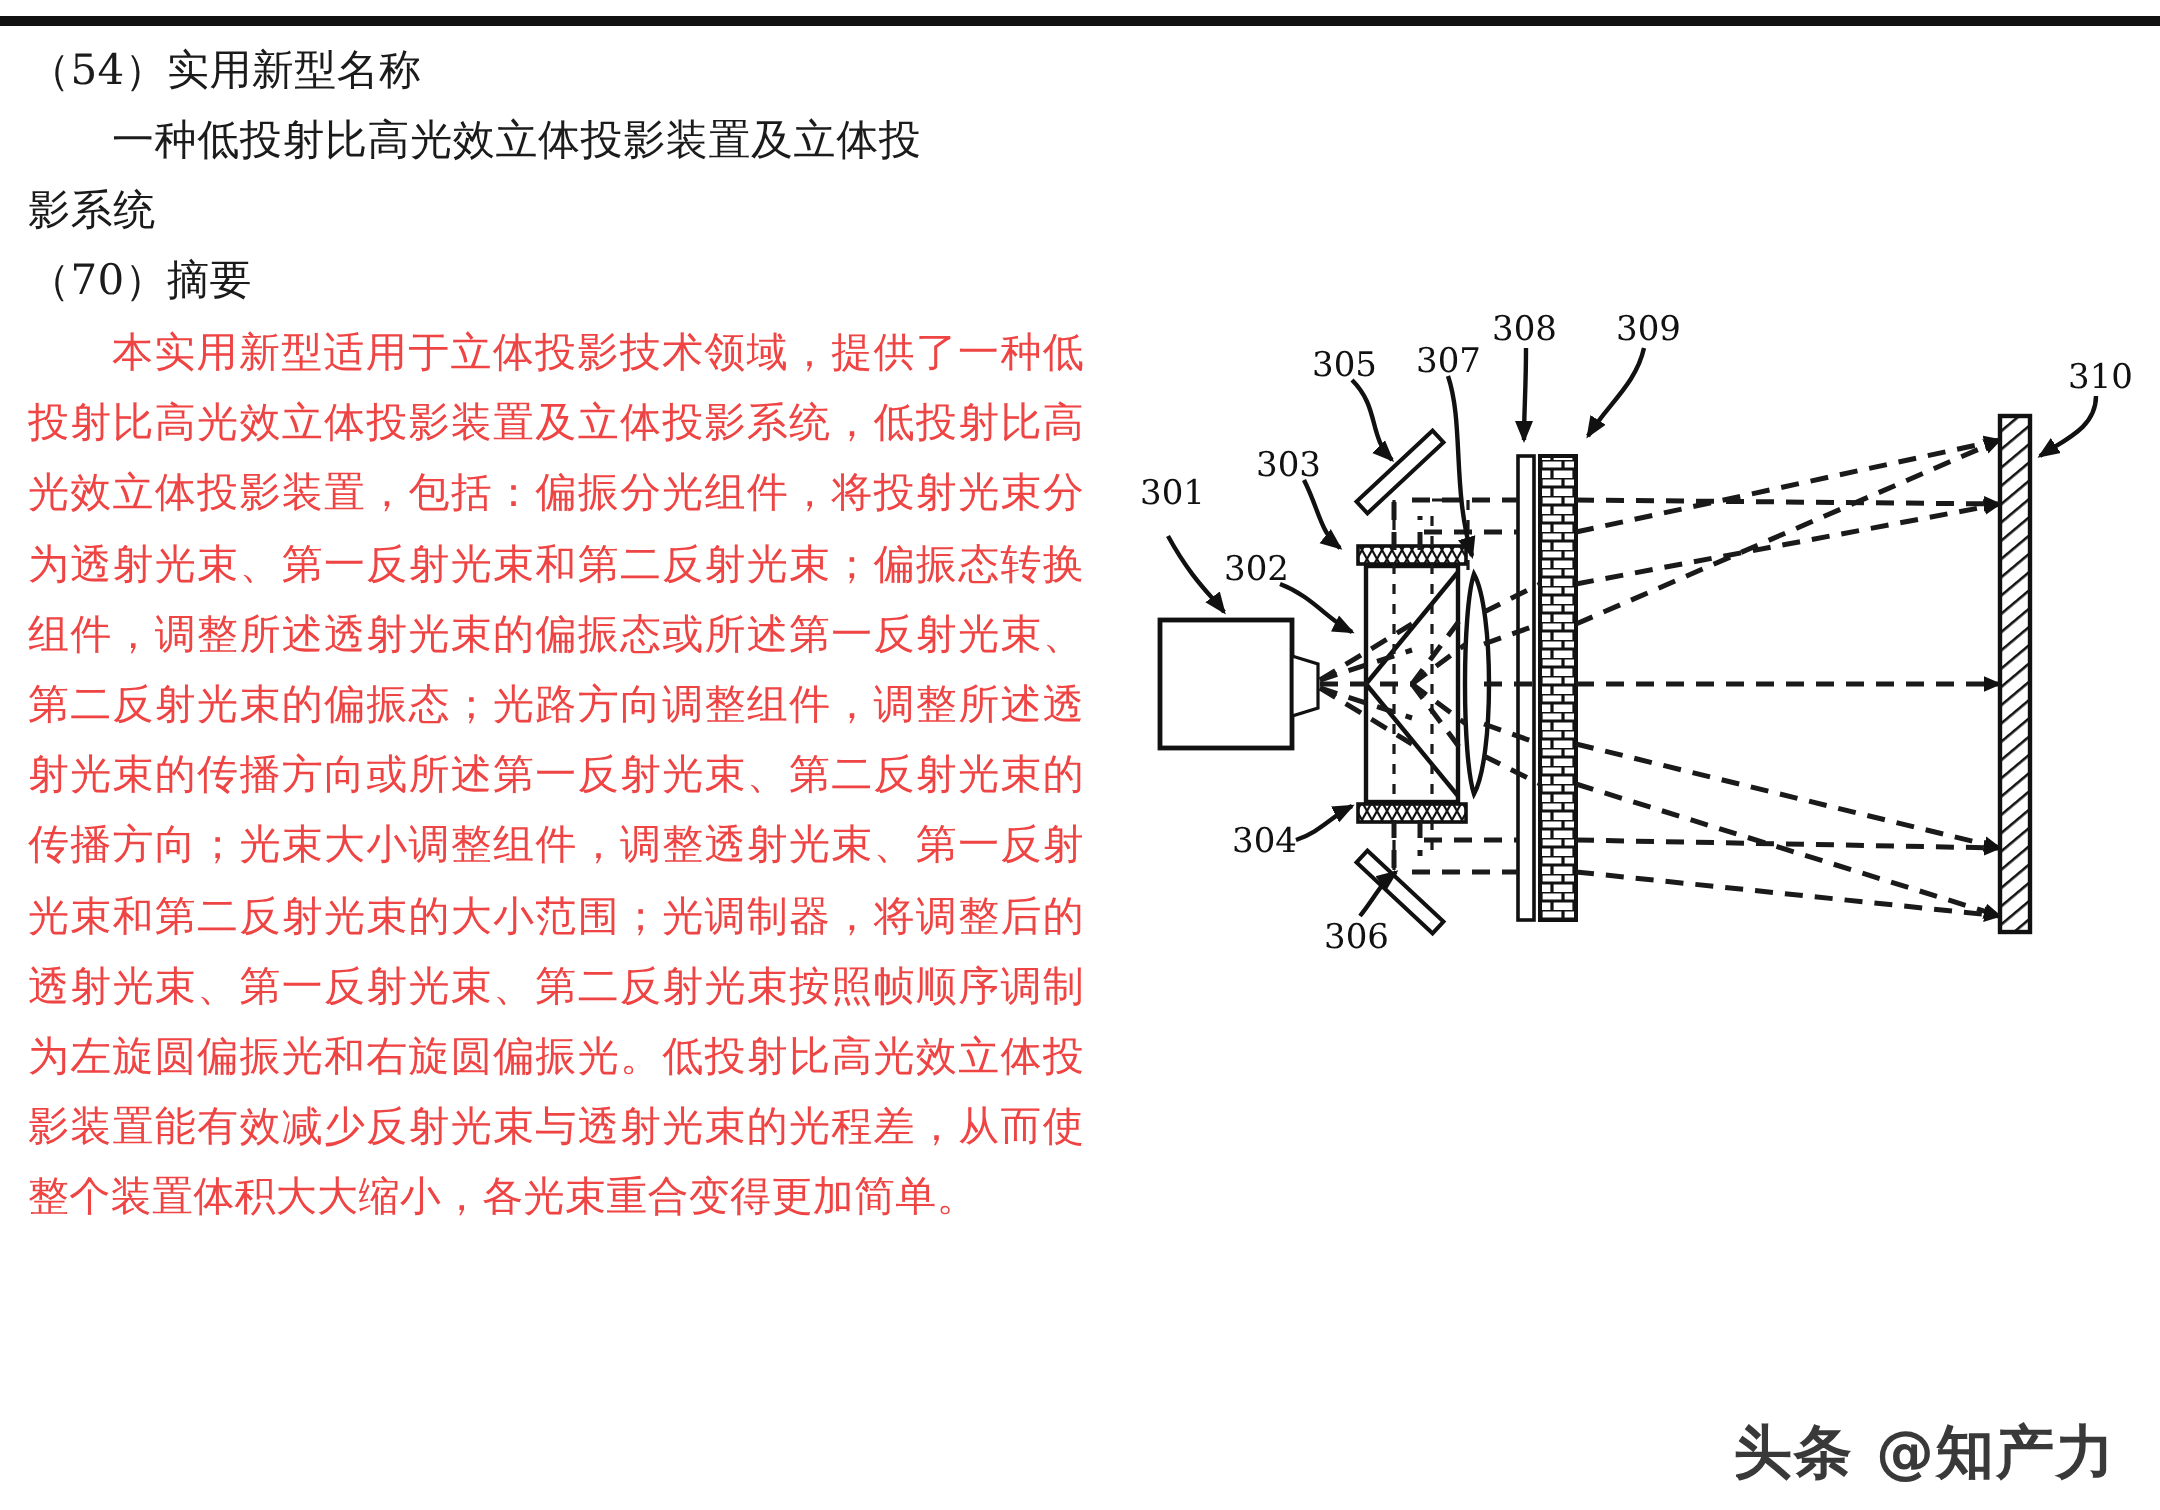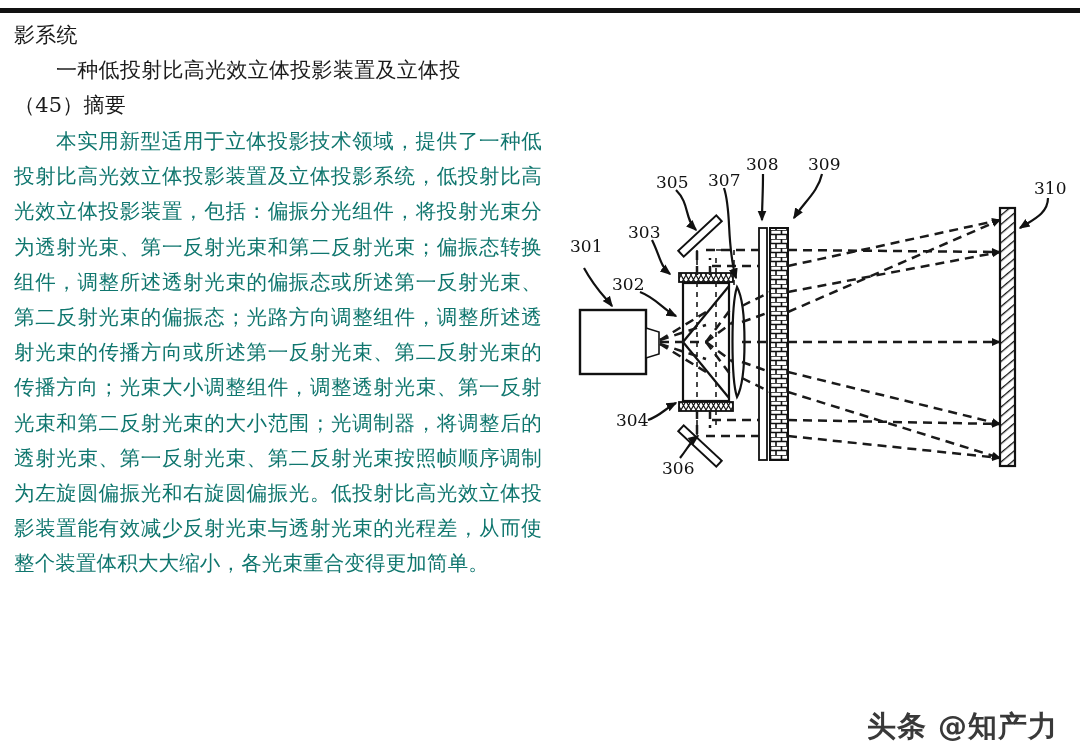--- a/index.html
+++ b/index.html
@@ -48,21 +48,21 @@
     line-height: 35px;
     letter-spacing: 0.3px;
     color: #1b1b1b;
   }
   .title-line.indent { text-indent: 42px; }
 
   #abstract-body {
     font-size: 20.5px;
     line-height: 35.2px;
     letter-spacing: 0.15px;
-    color: #0f766e;
+    color: #ef4444;
     text-align: justify;
     text-justify: inter-character;
     margin-top: 1px;
   }
   #abstract-body .para { text-indent: 42px; }
 
   
   #figure-panel {
     position: absolute;
     left: 556px;
@@ -86,26 +86,27 @@
     white-space: nowrap;
   }
 </style>
 </head>
 <body>
 
 <div id="top-rule"></div>
 
 <div id="text-column">
 
+  <div class="sec-head">（54）实用新型名称</div>
+
+  <div class="title-line indent">一种低投射比高光效立体投影装置及立体投</div>
 
   <div class="title-line">影系统</div>
 
-  <div class="title-line indent">一种低投射比高光效立体投影装置及立体投</div>
-
-  <div class="sec-head">（45）摘要</div>
+  <div class="sec-head">（70）摘要</div>
 
   <div id="abstract-body">
     <div class="para">本实用新型适用于立体投影技术领域，提供了一种低投射比高光效立体投影装置及立体投影系统，低投射比高光效立体投影装置，包括：偏振分光组件，将投射光束分为透射光束、第一反射光束和第二反射光束；偏振态转换组件，调整所述透射光束的偏振态或所述第一反射光束、第二反射光束的偏振态；光路方向调整组件，调整所述透射光束的传播方向或所述第一反射光束、第二反射光束的传播方向；光束大小调整组件，调整透射光束、第一反射光束和第二反射光束的大小范围；光调制器，将调整后的透射光束、第一反射光束、第二反射光束按照帧顺序调制为左旋圆偏振光和右旋圆偏振光。低投射比高光效立体投影装置能有效减少反射光束与透射光束的光程差，从而使整个装置体积大大缩小，各光束重合变得更加简单。</div>
   </div>
 
 </div>
 
 <div id="figure-panel">
   <svg id="figure-svg" width="524" height="360" viewBox="0 0 524 360" xmlns="http://www.w3.org/2000/svg">
 

